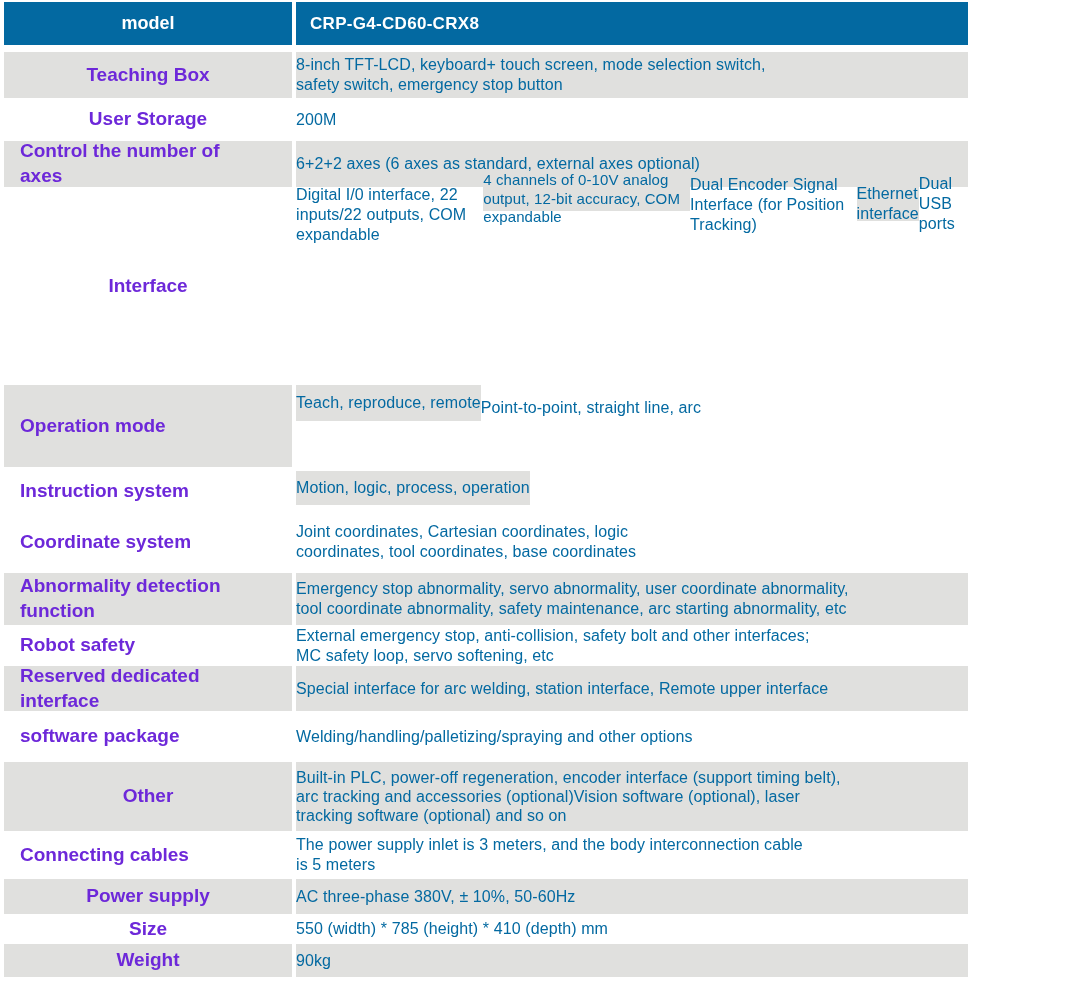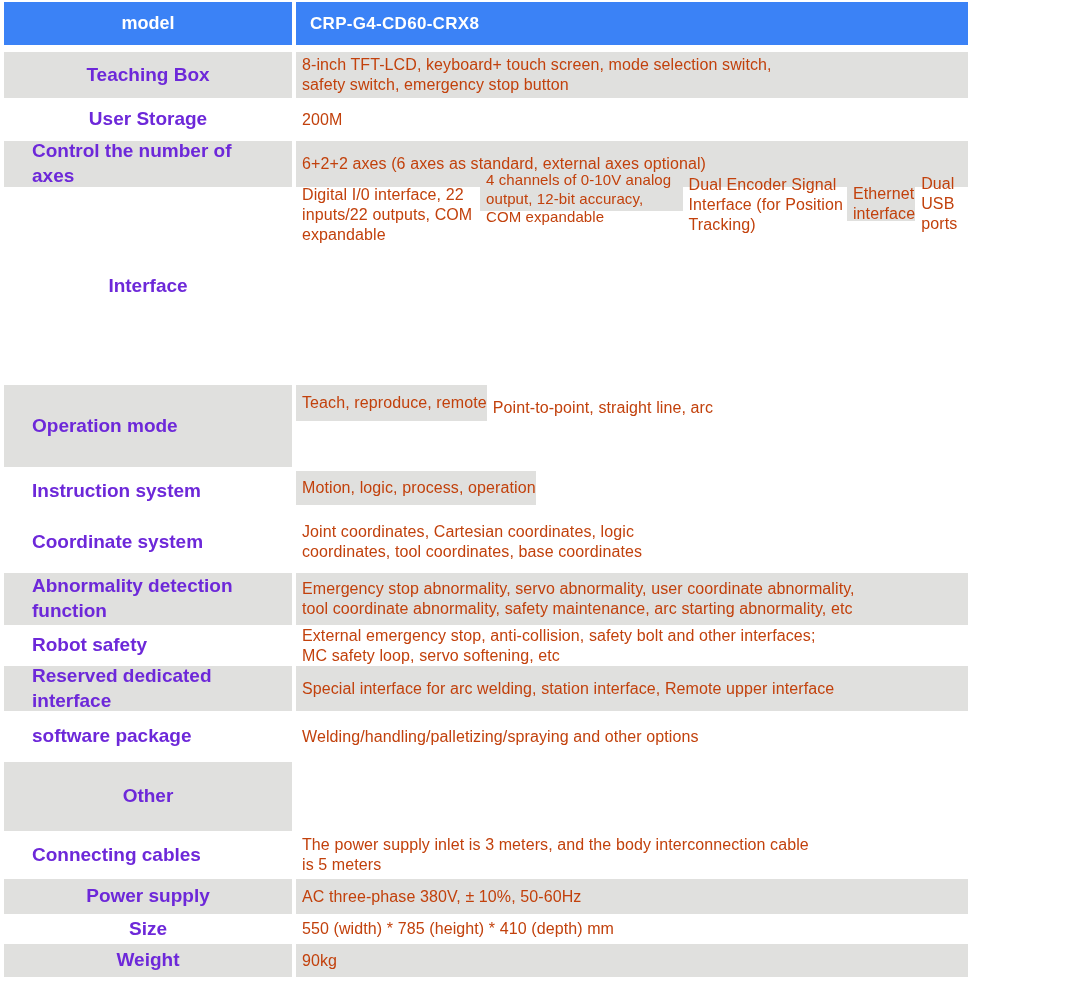--- a/index.html
+++ b/index.html
@@ -29,45 +29,44 @@
     font-weight: bold;
     font-size: 19px;
     line-height: 1.3;
     color: #6d28d9;
     white-space: pre-line;
     box-sizing: border-box;
   }
   .lcell.left-al {
     justify-content: flex-start;
     text-align: left;
-    padding-left: 28px;
+    padding-left: 16px;
   }
   .vgap {
     flex: none;
     width: 4px;
     background: #ffffff;
   }
   .rarea {
     flex: 1;
     display: flex;
     flex-direction: row;
   }
   .rcell {
     display: flex;
     align-items: center;
-    padding-left: 6px;
     font-size: 16px;
     letter-spacing: 0.1px;
     line-height: 1.25;
-    color: #c2410c;
+    color: #0369a1;
     white-space: pre-line;
     box-sizing: border-box;
   }
   .gray { background: #e0e0de; }
-  .dark { background: #3b82f6; }
+  .dark { background: #0369a1; }
   .dark.lcell, .dark.rcell { color: #ffffff; }
   .header-row .lcell { font-size: 18px; }
   .header-row .rcell {
     font-weight: bold;
     font-size: 17px;
     letter-spacing: 0.3px;
     padding-left: 14px;
   }
   .spacer7 { height: 7px; }
   .spacer4 { height: 4px; }
@@ -167,20 +166,23 @@
 
   <div class="row" style="height:51px">
     <div class="lcell left-al">software package</div>
     <div class="vgap"></div>
     <div class="rcell" style="flex:1">Welding/handling/palletizing/spraying and other options</div>
   </div>
 
   <div class="row" style="height:69px">
     <div class="lcell gray">Other</div>
     <div class="vgap"></div>
+    <div class="rcell gray" style="flex:1;line-height:1.2">Built-in PLC, power-off regeneration, encoder interface (support timing belt),
+arc tracking and accessories (optional)Vision software (optional), laser
+tracking software (optional) and so on</div>
   </div>
 
   <div class="row" style="height:48px">
     <div class="lcell left-al">Connecting cables</div>
     <div class="vgap"></div>
     <div class="rcell" style="flex:1">The power supply inlet is 3 meters, and the body interconnection cable
 is 5 meters</div>
   </div>
 
   <div class="row" style="height:35px">

